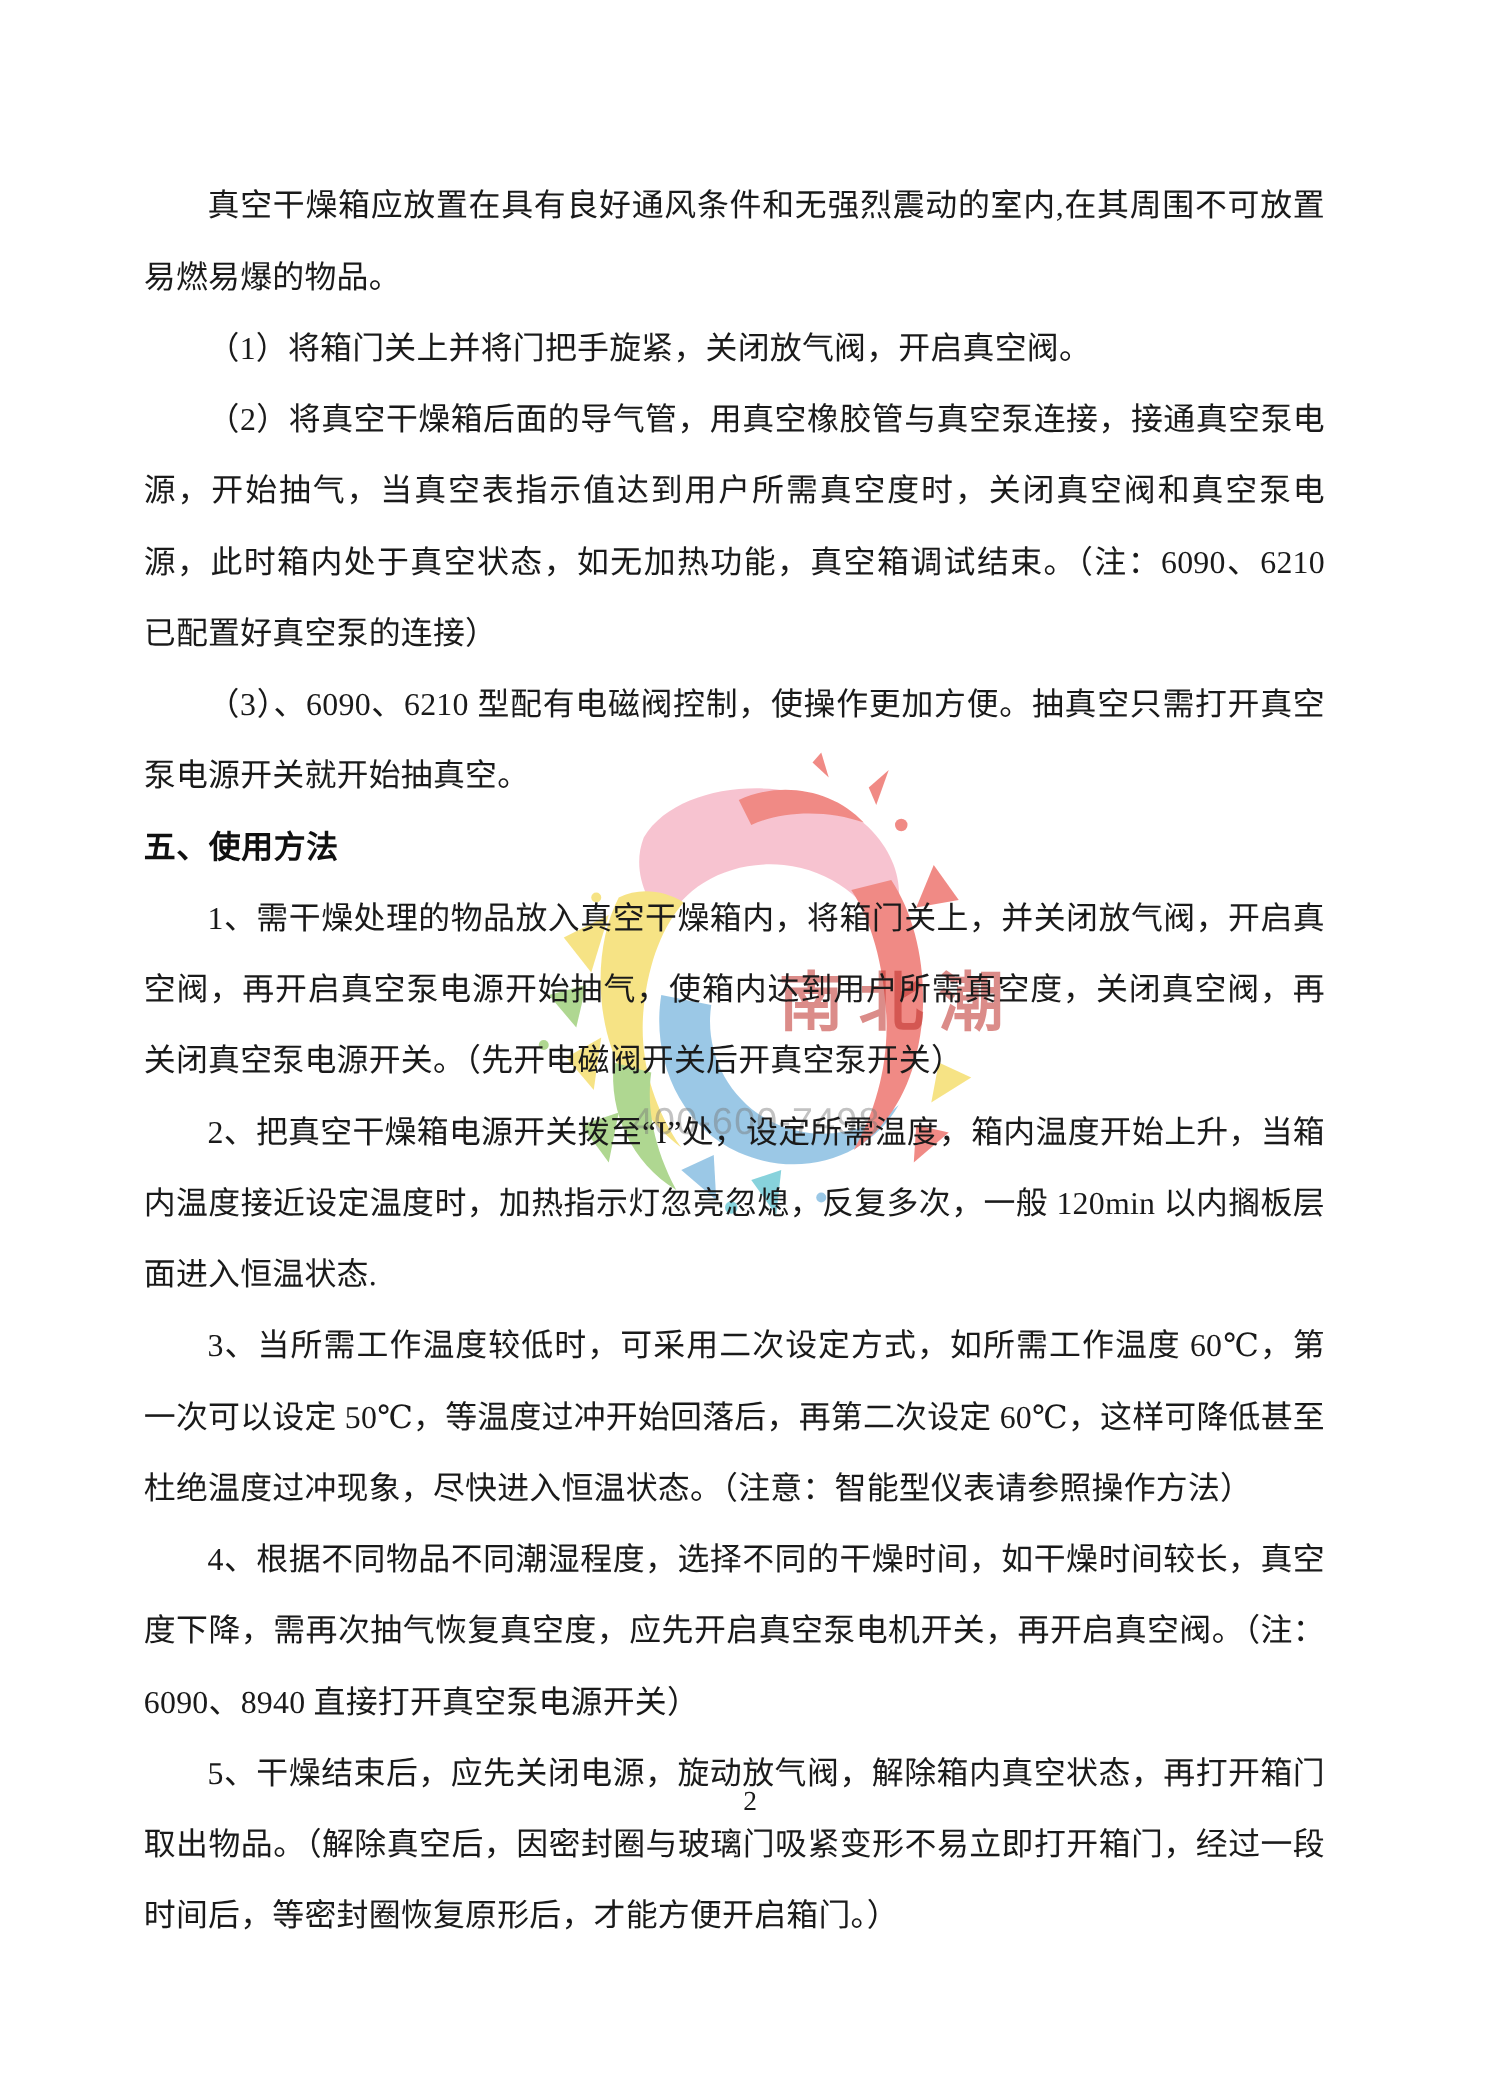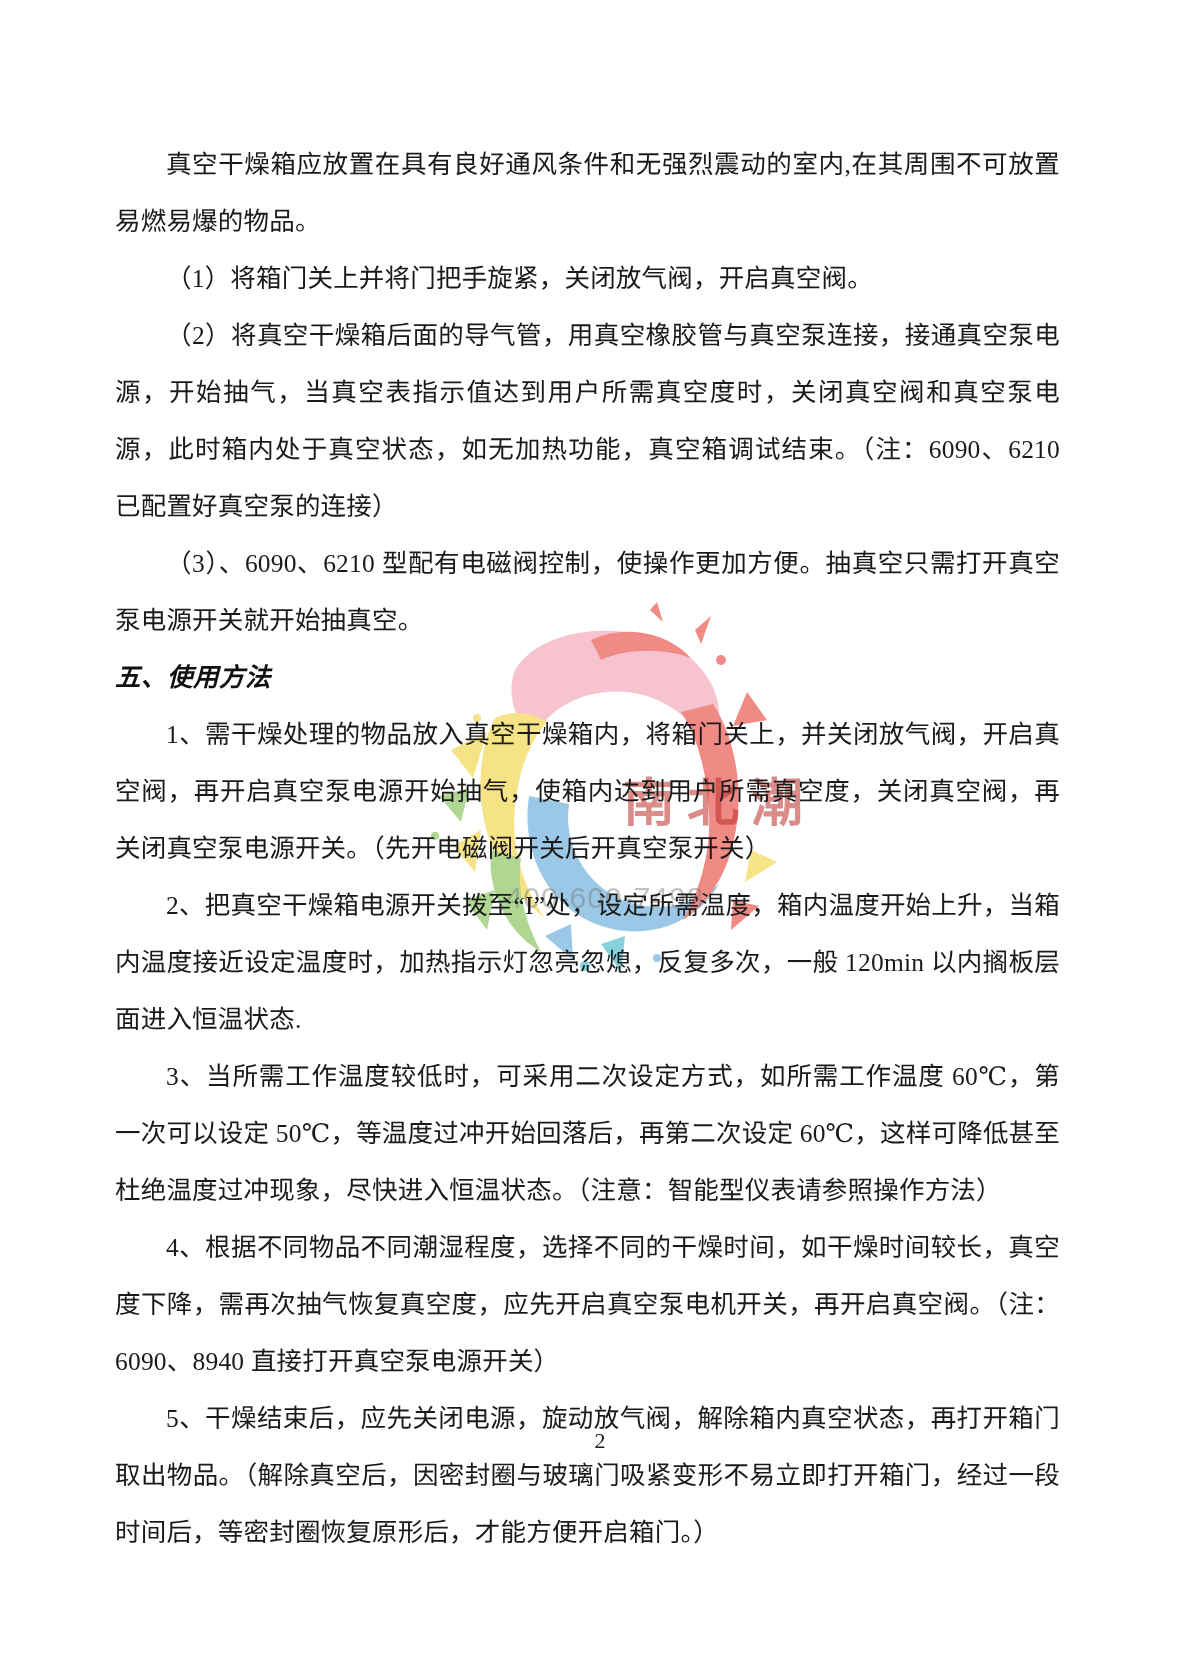--- a/index.html
+++ b/index.html
@@ -85,21 +85,20 @@
     letter-spacing: 0.2px;
   }
   .para.indent { text-indent: 2em; }
   .heading {
     margin: 0;
     font-size: 25.5px;
     line-height: 57px;
     font-weight: 700;
     color: #101010;
     letter-spacing: 0.5px;
-    font-style: italic;
   }
 
   .page-number {
     position: absolute;
     left: 0;
     right: 0;
     top: 1428px;
     text-align: center;
     font-size: 22px;
     color: #1a1a1a;

